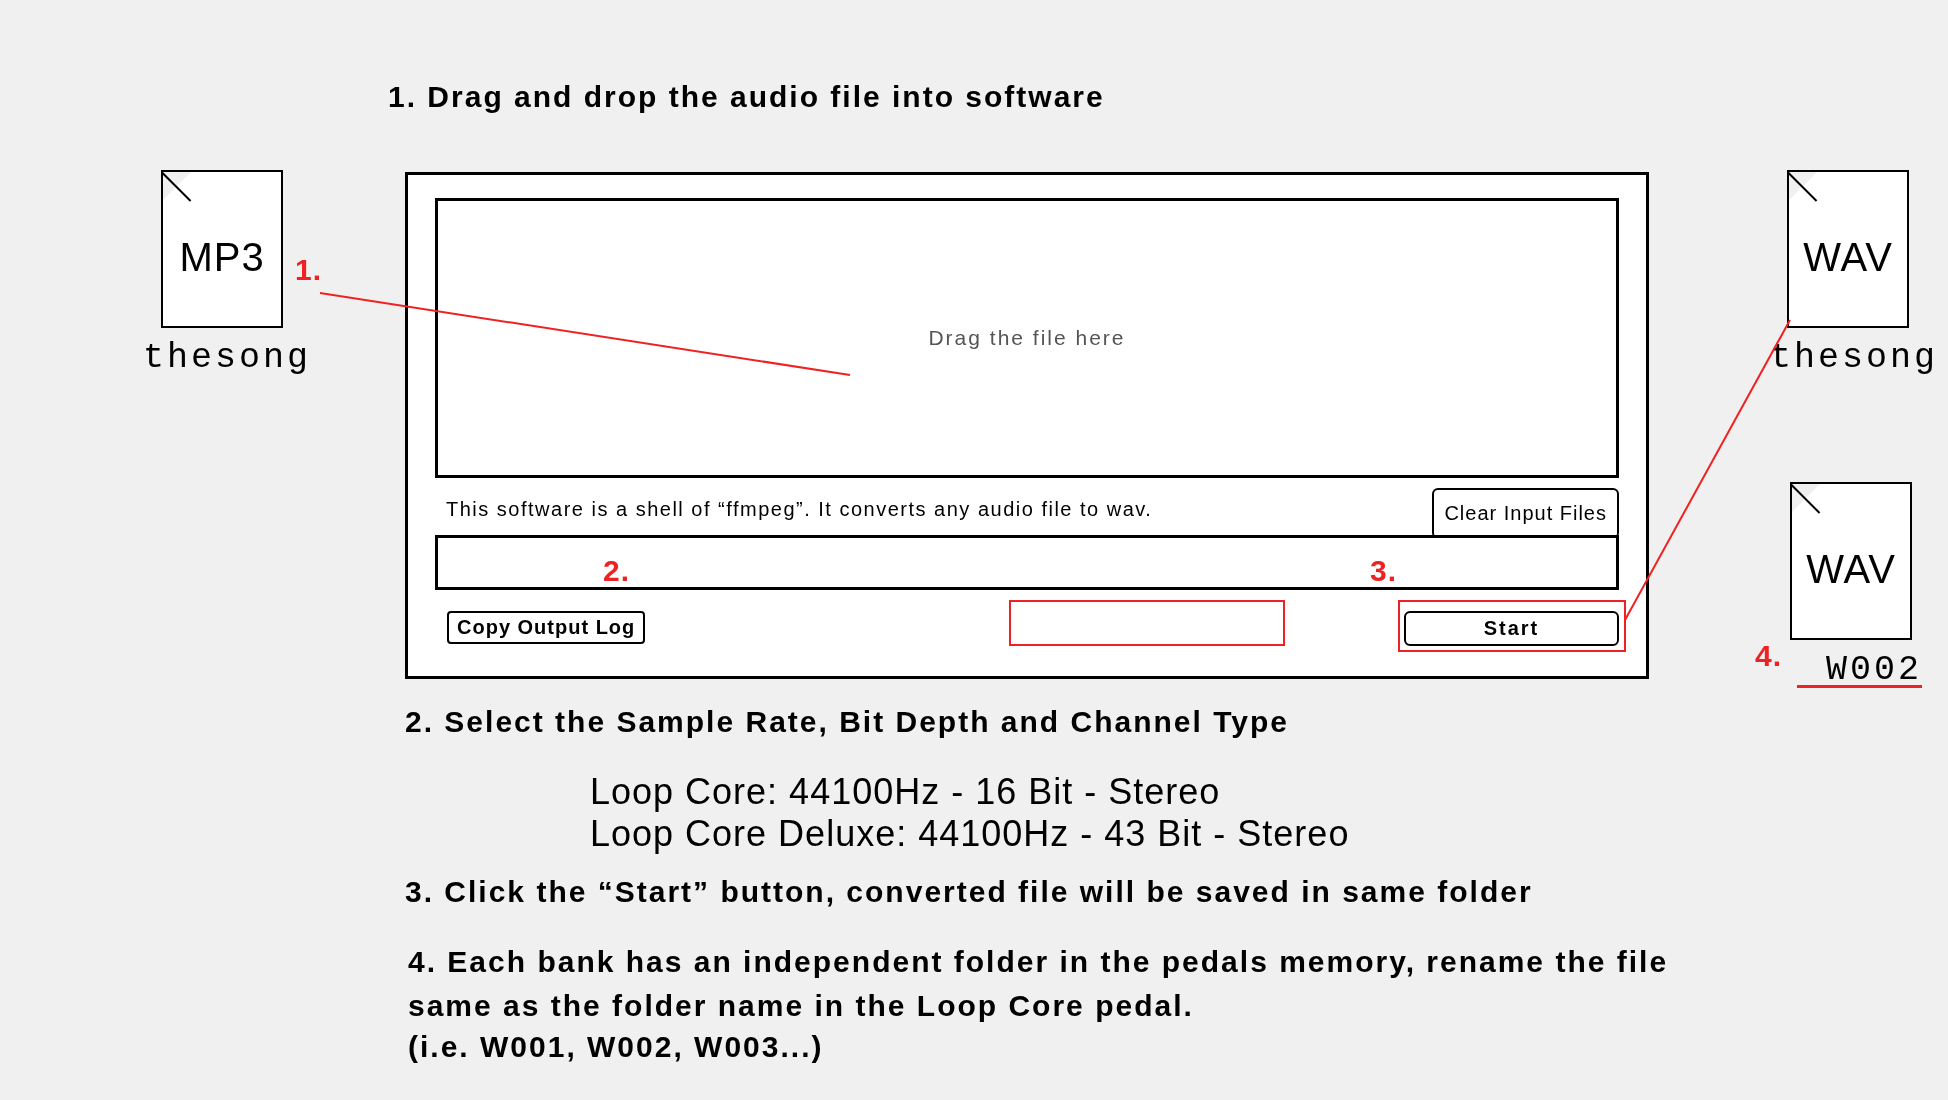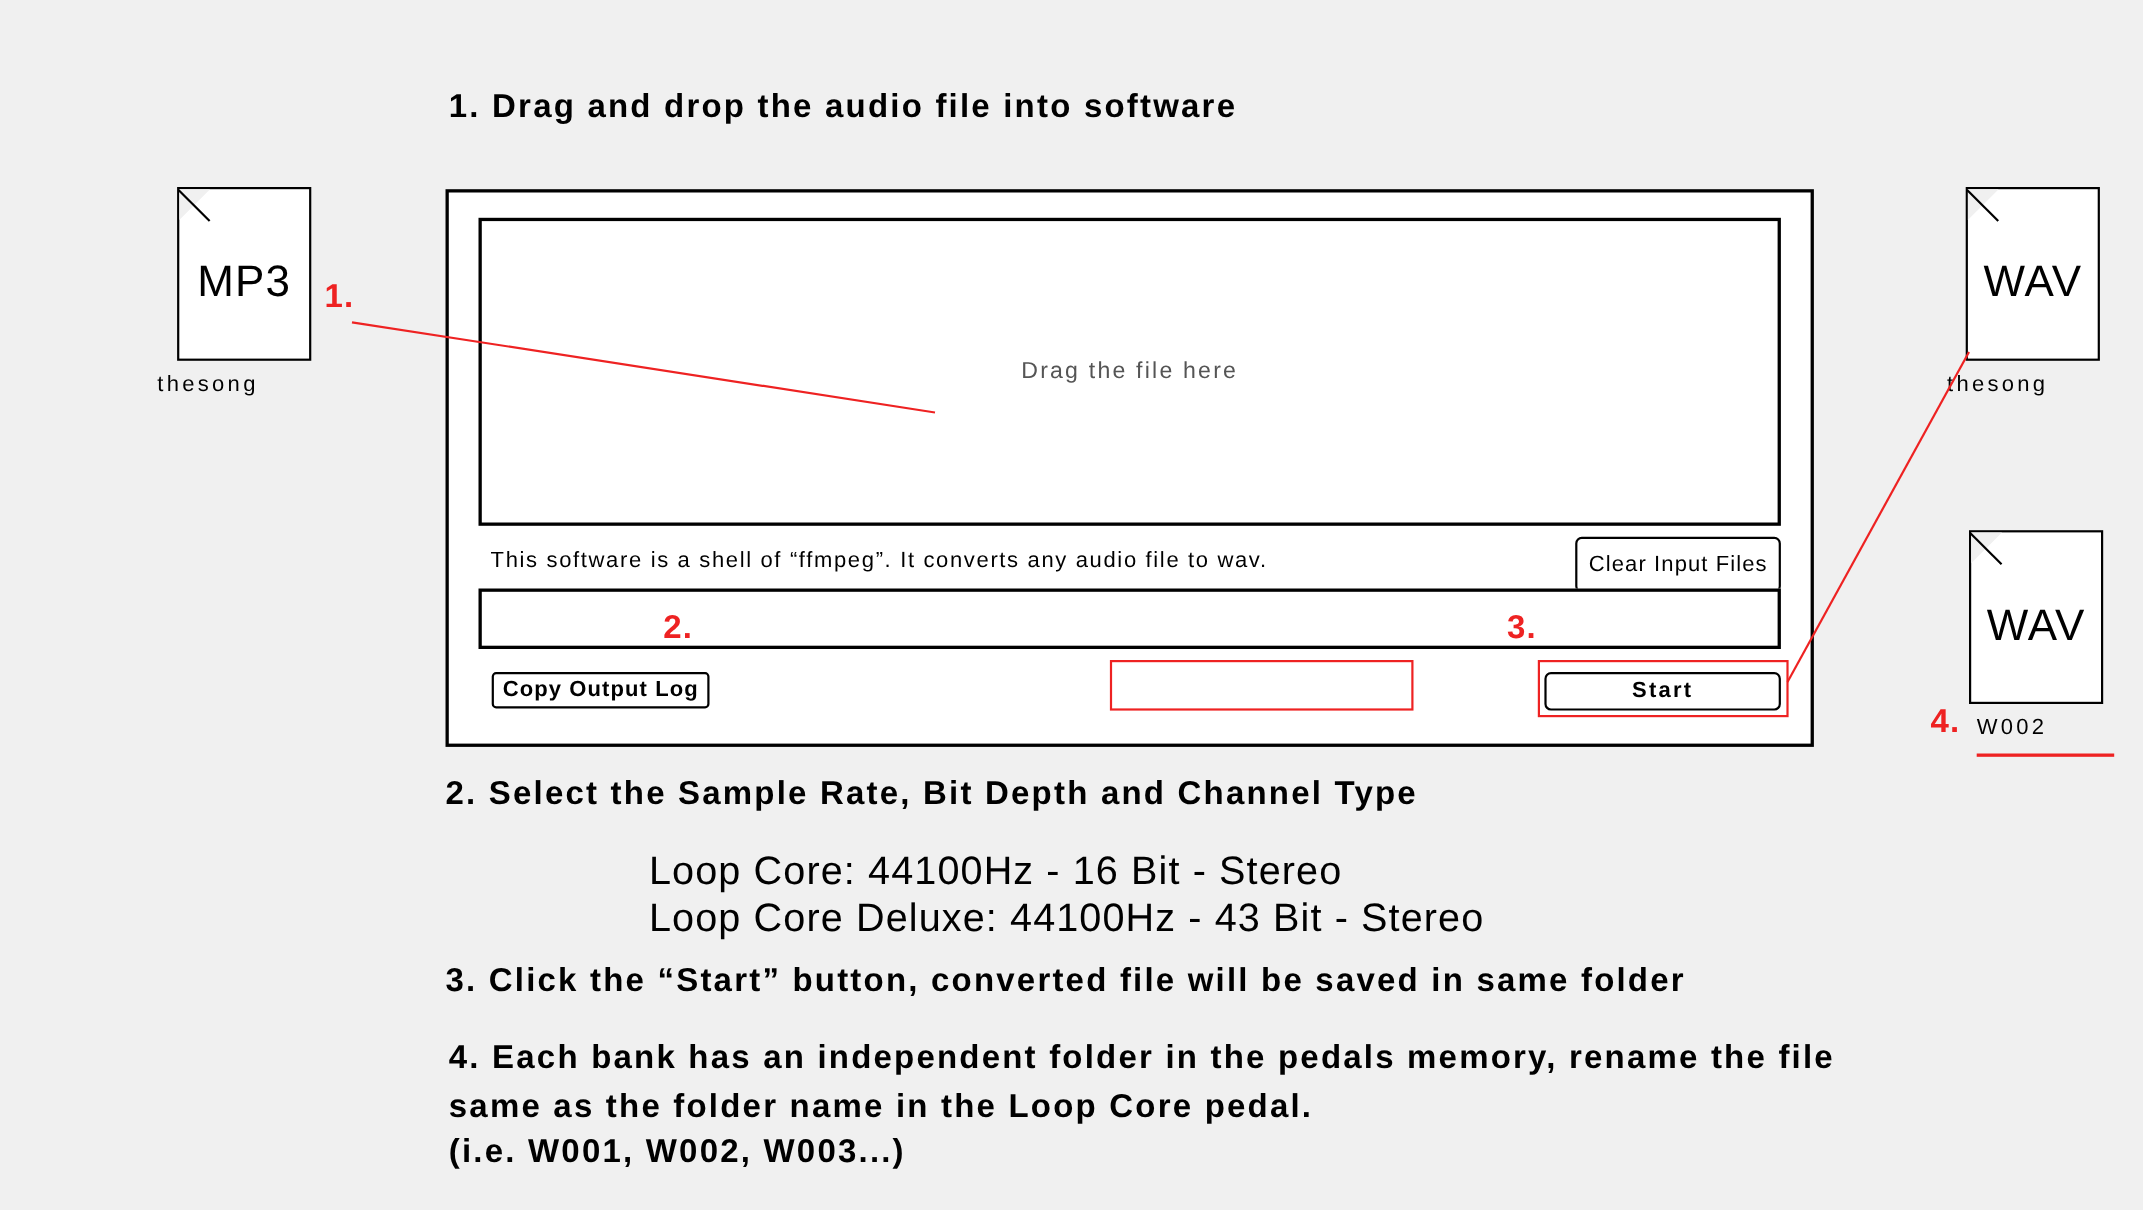--- a/index.html
+++ b/index.html
@@ -59,23 +59,24 @@
     right: 0;
     top: 55%;
     transform: translateY(-50%);
     text-align: center;
     font-size: 40px;
     font-weight: 500;
     letter-spacing: 1px;
   }
   .file-label {
     position: absolute;
-    font-size: 20px;
+    font-size: 35px;
     letter-spacing: 3px;
-    text-align: left;
+    text-align: right;
+    font-family: Liberation Mono, monospace;
   }
 
   .app-window {
     position: absolute;
     left: 405px;
     top: 172px;
     width: 1244px;
     height: 507px;
     border: 3px solid #000;
     background: #fff;
@@ -222,21 +223,21 @@
     position: absolute;
     left: 0; top: 0;
     width: 1948px;
     height: 1100px;
     pointer-events: none;
   }
 </style>
 </head>
 <body>
 
-<div class="step-heading" style="left:408px; top:80px;">1. Drag and drop the audio file into software</div>
+<div class="step-heading" style="left:388px; top:80px;">1. Drag and drop the audio file into software</div>
 
 <div class="file-icon" style="left:161px; top:170px;">
   <div class="fold-tri"></div>
   <div class="fold-line"></div>
   <span class="ext">MP3</span>
 </div>
 <div class="file-label" style="left:143px; top:338px; width:160px;">thesong</div>
 
 <div class="file-icon" style="left:1787px; top:170px;">
   <div class="fold-tri"></div>

